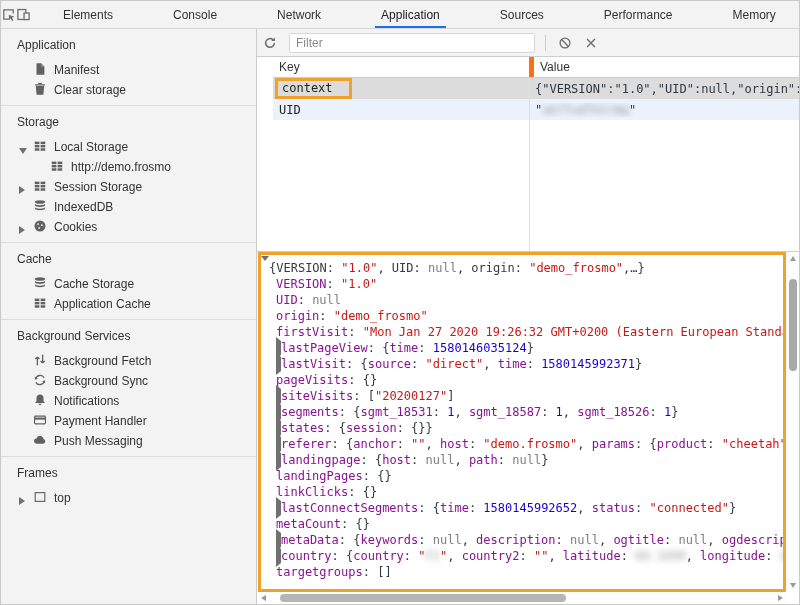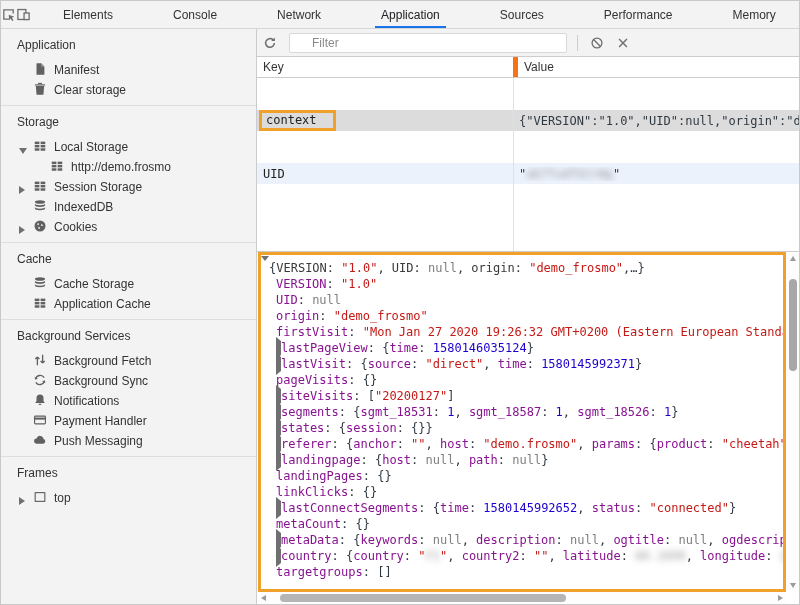--- a/index.html
+++ b/index.html
@@ -27,30 +27,30 @@
   .side-item.lvl2{padding-left:48px;}
   .side-item.selected{background:#dcdcdc;}
   .side-item.annotated{height:24px;border:3px solid var(--ann);box-sizing:border-box;padding-left:45px;}
   .tri-c{width:0;height:0;border-left:6px solid #707070;border-top:4px solid transparent;border-bottom:4px solid transparent;}
   .tri-o{width:0;height:0;border-top:6px solid #707070;border-left:4px solid transparent;border-right:4px solid transparent;}
   
   #main{position:absolute;left:256px;top:28px;right:0;bottom:0;}
   #toolbar{position:absolute;left:0;top:0;right:0;height:28px;background:#f3f3f3;border-bottom:1px solid #ccc;display:flex;align-items:center;box-sizing:border-box;}
   #toolbar .tbtn{width:26px;height:26px;display:flex;align-items:center;justify-content:center;cursor:pointer;}
   #toolbar .tbtn svg{width:14px;height:14px;}
-  #filter-input{width:232px;height:18px;border:1px solid #d8d8d8;border-radius:2px;margin-left:6px;padding:0 22px;font-family:inherit;font-size:12px;color:#333;background:#fff;}
+  #filter-input{width:232px;height:18px;border:1px solid #d8d8d8;border-radius:2px;margin-left:6px;padding:0 6px;font-family:inherit;font-size:12px;color:#333;background:#fff;}
   #filter-input::placeholder{color:#8a8a8a;}
   #toolbar .tsep{width:1px;height:16px;background:#ccc;margin:0 6px 0 10px;}
   
-  #grid{position:absolute;left:0;top:28px;right:0;height:194px;background:#fff;}
+  #grid{position:absolute;left:16px;top:28px;right:0;height:194px;background:#fff;}
   .dg-head{height:21px;display:flex;border-bottom:1px solid #ccc;box-sizing:border-box;background:#fff;}
   .dg-hcell{line-height:20px;padding-left:6px;color:#333;box-sizing:border-box;}
   .dg-hcell.key{width:256px;}
   .dg-hcell.val{flex:1;border-left:5px solid #f97316;}
-  .dg-row{height:21px;display:flex;align-items:center;font-family:"DejaVu Sans Mono","Liberation Mono",monospace;font-size:12px;color:#222;margin-top:32px;}
+  .dg-row{height:21px;display:flex;align-items:center;font-family:"DejaVu Sans Mono","Liberation Mono",monospace;font-size:12px;color:#222;}
   .dg-cell{padding-left:6px;box-sizing:border-box;overflow:hidden;white-space:pre;}
   .dg-cell.key{width:256px;flex:none;}
   .dg-cell.val{flex:1;}
   .dg-row.selected{background:#dcdcdc;}
   .dg-row.altblue{background:#ebf2fc;}
   .ann-key{display:inline-block;border:3px solid var(--ann);padding:0 16px 1px 4px;margin-left:-4px;background:transparent;}
   #col-divider{position:absolute;left:256px;top:21px;bottom:0;width:1px;background:#e0e0e0;}
   
   #preview{position:absolute;left:0;top:222px;right:0;bottom:0;background:#fff;border-top:1px solid #ccc;box-sizing:border-box;}
   #preview-annotation{position:absolute;left:1px;top:0px;right:13px;bottom:12px;border:3px solid var(--ann);pointer-events:none;z-index:3;}

